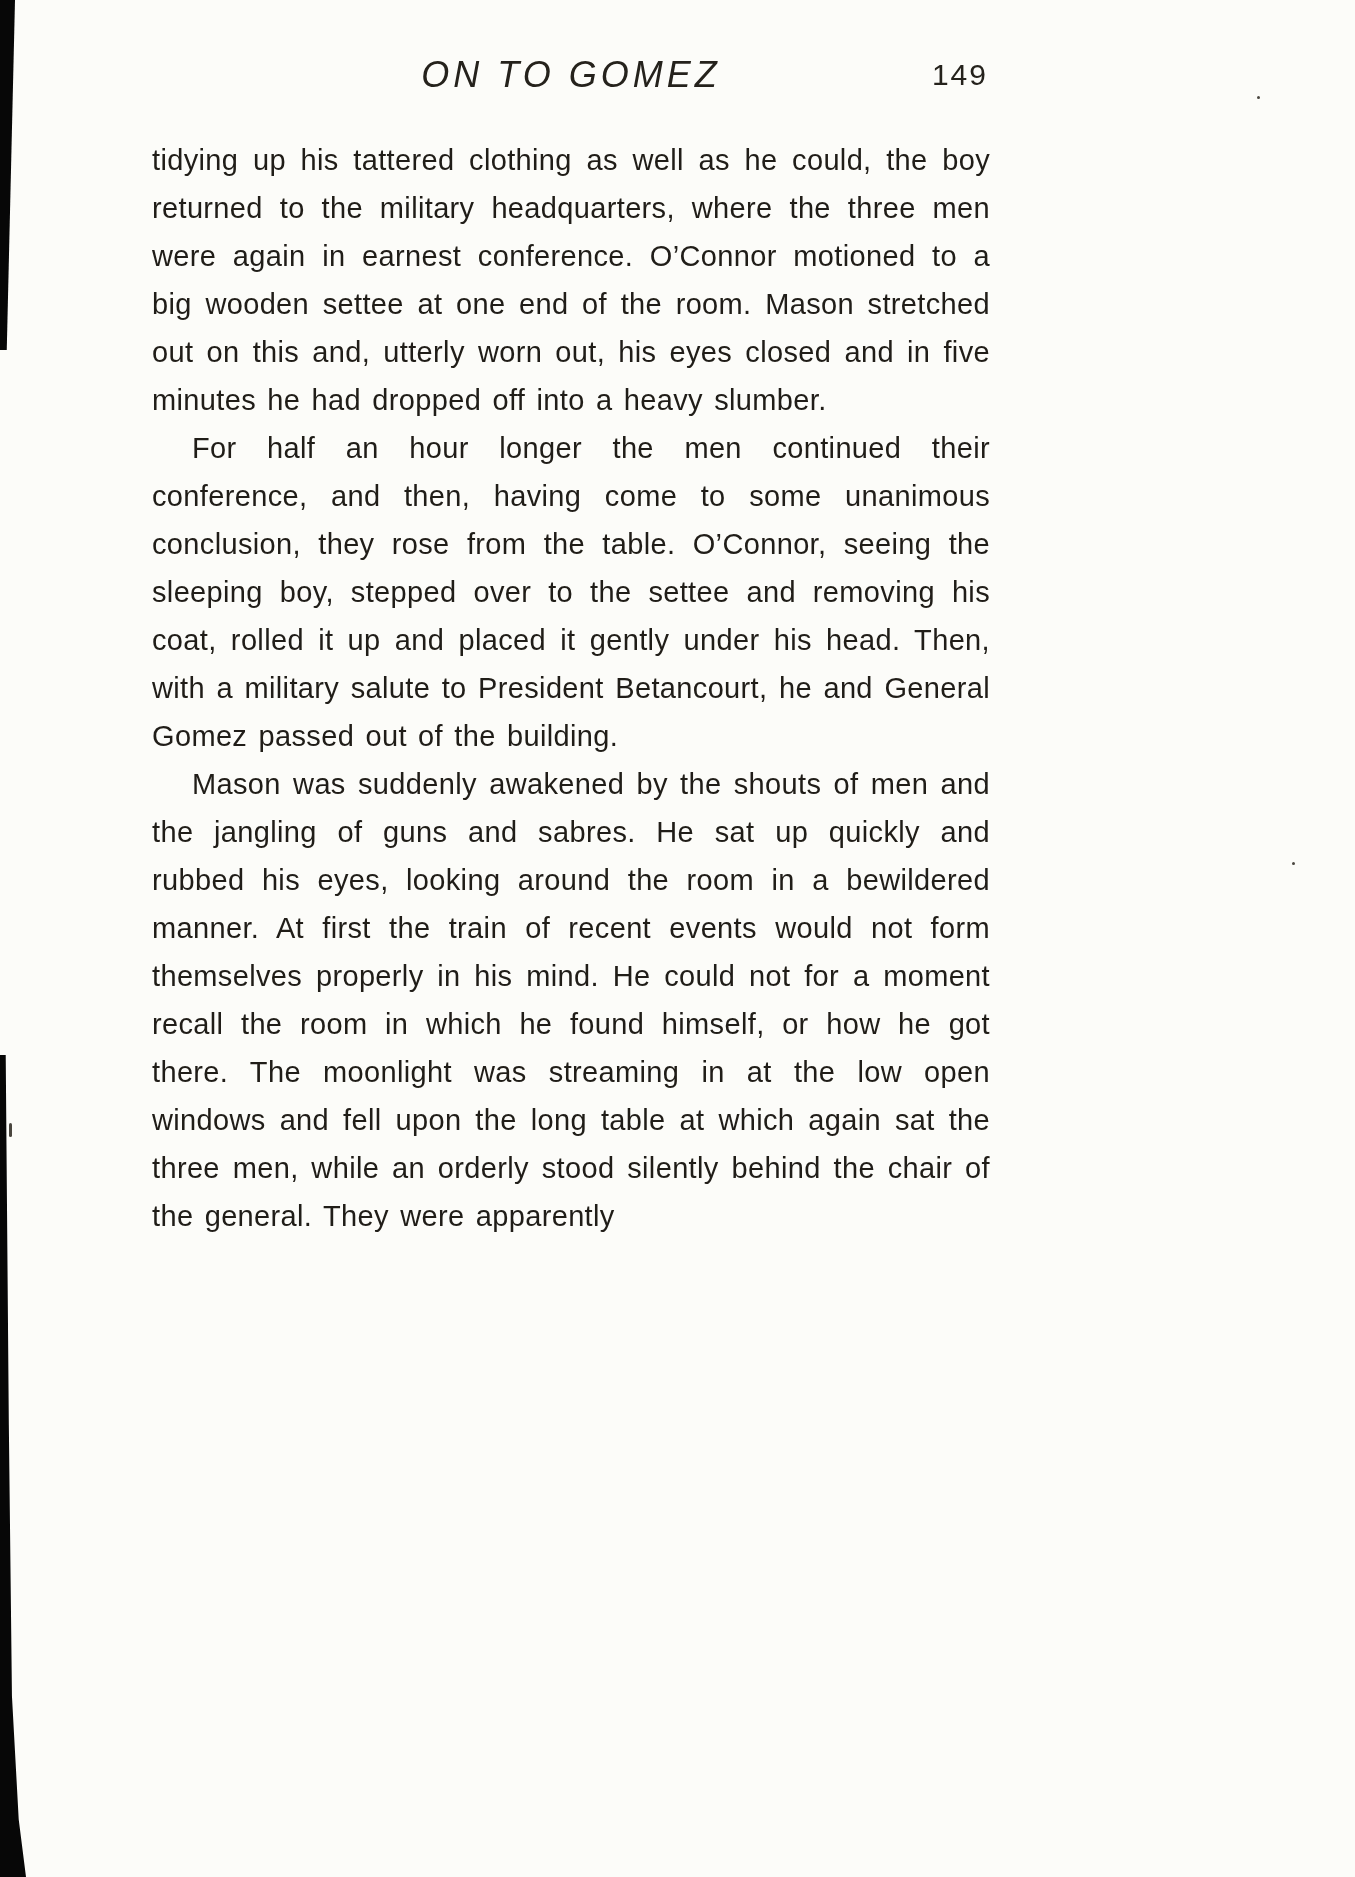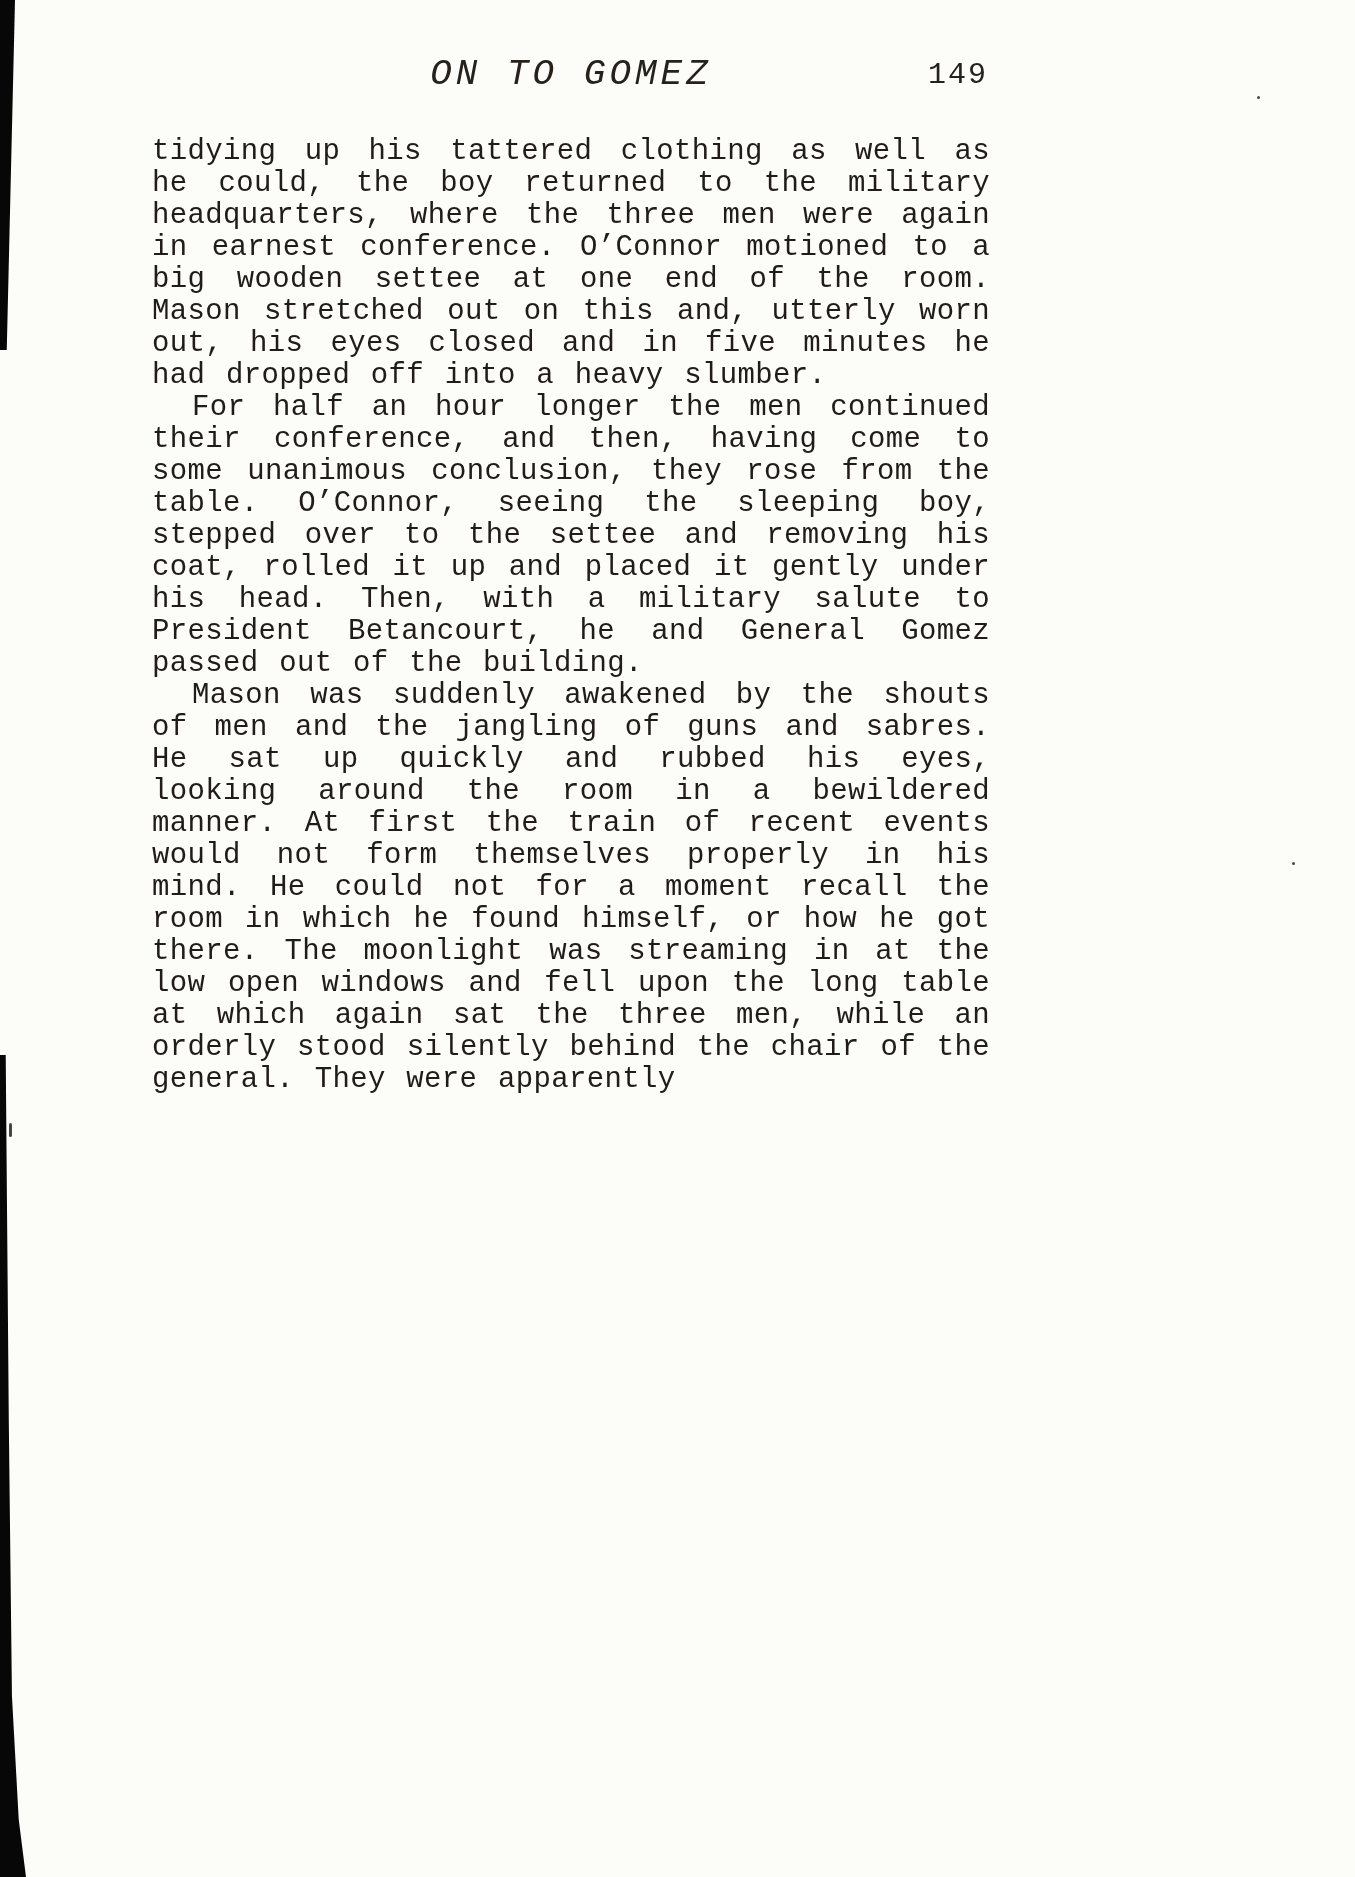--- a/index.html
+++ b/index.html
@@ -9,21 +9,21 @@
   * { margin: 0; padding: 0; box-sizing: border-box; }
   html, body {
     background: var(--paper);
   }
   .page {
     position: relative;
     width: 1355px;
     height: 1877px;
     background: var(--paper);
     overflow: hidden;
-    font-family: Liberation Mono, monospace;
+    font-family: Liberation Sans, sans-serif;
     color: var(--ink);
   }
 
   
   .scan-edge {
     position: absolute;
     left: 0;
     background: #070707;
   }
   .scan-edge.top {
@@ -71,21 +71,21 @@
     color: #25221c;
     margin-left: 10px;
   }
 
   .text-block {
     position: absolute;
     top: 136px;
     left: 152px;
     width: 838px;
     font-size: 29px;
-    line-height: 32px;
+    line-height: 48px;
     text-align: justify;
     letter-spacing: 0.012em;
     word-spacing: 0.10em;
   }
   .para {
     text-indent: 40px;
   }
   .para.no-indent {
     text-indent: 0;
   }

